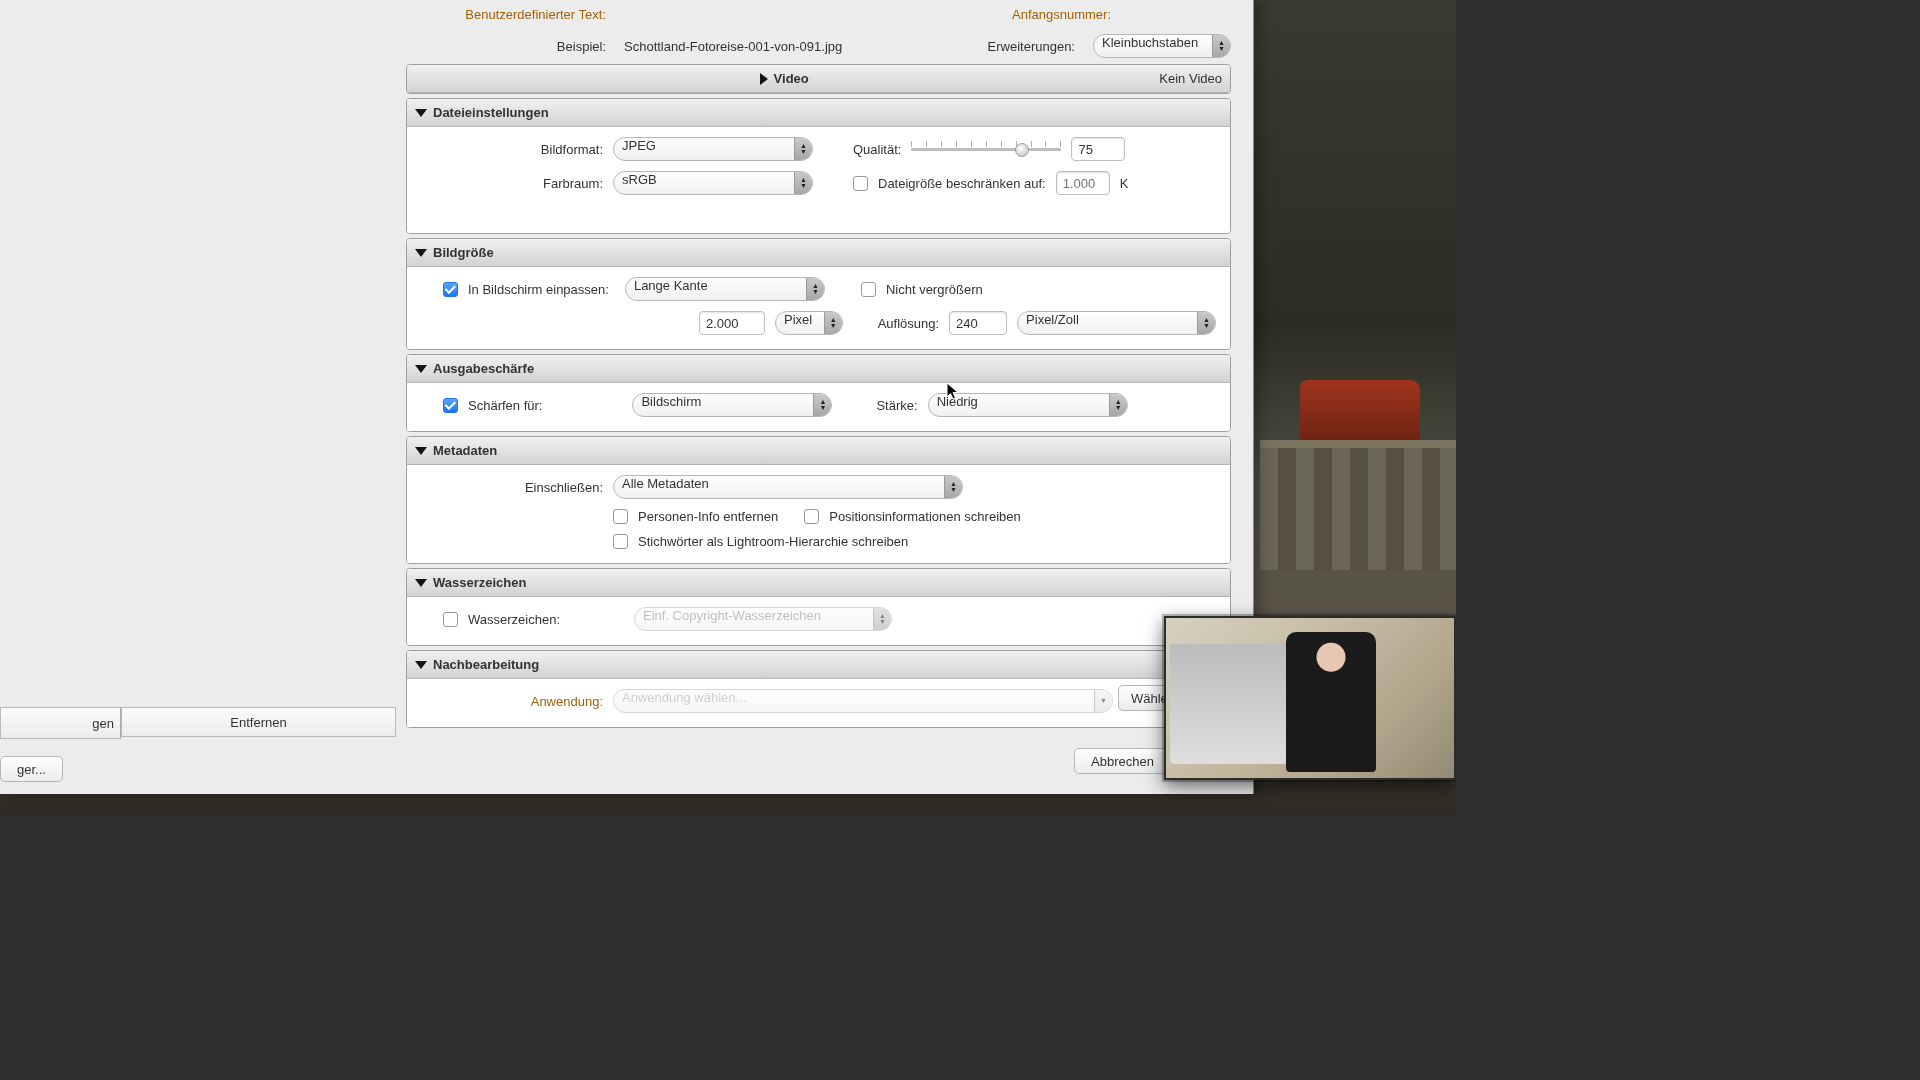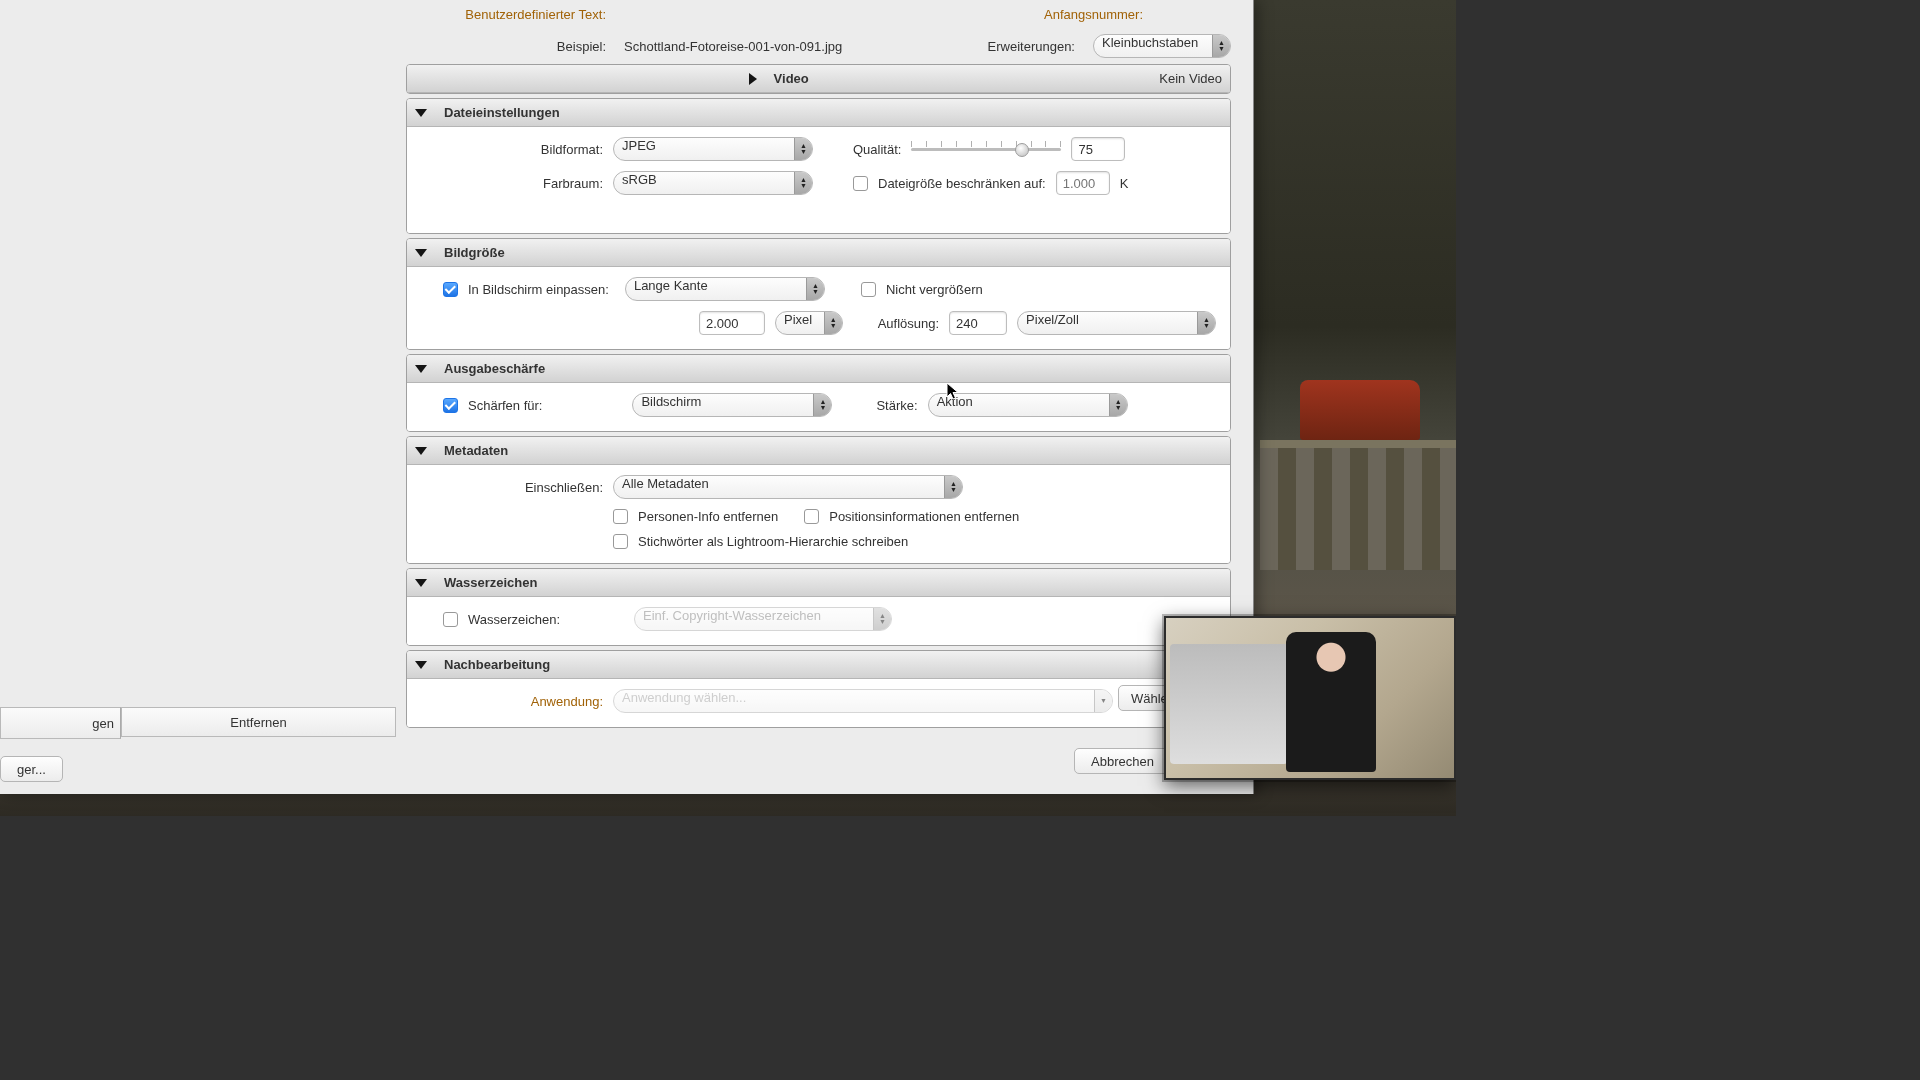--- a/index.html
+++ b/index.html
@@ -3,21 +3,21 @@
 <meta charset="utf-8">
 <style>
 *{box-sizing:border-box;margin:0;padding:0;font-family:-apple-system,BlinkMacSystemFont,"Segoe UI",Helvetica,Arial,sans-serif;font-size:13px;color:#333}
 body{width:1456px;height:816px;overflow:hidden;background:#303030;position:relative}
 .bg-photo{position:absolute;inset:0;background:linear-gradient(180deg,#3a3a2f 0%,#2c2c22 40%,#4f4f45 60%,#5f574a 80%,#2d2a23 100%)}
 .bg-photo .car{position:absolute;left:1300px;top:380px;width:120px;height:60px;background:linear-gradient(#a0341e,#6e2412);border-radius:8px 10px 3px 3px}
 .bg-photo .bal{position:absolute;left:1260px;top:440px;right:0;height:130px;background:repeating-linear-gradient(90deg,#6b665a 0 18px,#55503f 18px 36px);border-top:8px solid #7a745f}
 .dialog{position:absolute;left:0;top:0;width:1254px;height:794px;background:#ececec;border-right:1px solid #888;box-shadow:4px 0 14px rgba(0,0,0,.35)}
 .pane{position:absolute;left:406px;top:0;width:825px;height:745px;background:#ececec}
 .sec{border:1px solid #9f9f9f;border-radius:4px;margin:0 0 4px;background:#fff;overflow:hidden}
-.sec-h{height:28px;display:flex;align-items:center;gap:17px;padding:0 8px;border-bottom:1px solid #b5b5b5;background:linear-gradient(#f1f1f1,#d2d2d2);font-weight:600;color:#222}
+.sec-h{height:28px;display:flex;align-items:center;gap:6px;padding:0 8px;border-bottom:1px solid #b5b5b5;background:linear-gradient(#f1f1f1,#d2d2d2);font-weight:600;color:#222}
 .sec-h .right{margin-left:auto;font-weight:400;color:#333}
 .tri{width:0;height:0;display:inline-block}
 .tri.down{border-left:6px solid transparent;border-right:6px solid transparent;border-top:8px solid #141414}
 .tri.right{border-top:6px solid transparent;border-bottom:6px solid transparent;border-left:8px solid #141414}
 .sec-b{padding:10px 14px 14px;background:#fff;display:flex;flex-direction:column;gap:10px}
 .row{display:flex;align-items:center;gap:10px}
 .lbl{text-align:right;color:#333}
 .lbl.g{color:#a16207}
 .sel{height:24px;display:inline-flex;align-items:flex-start;background:linear-gradient(#fdfdfd,#f0f0f0);border:1px solid #b6b6b6;border-radius:12px;overflow:hidden}
 .sel span{padding:0 8px;flex:1;white-space:nowrap}
@@ -67,21 +67,21 @@
       <span>Entfernen</span>
     </div>
   <div class="plug btnm">
       <span>ger...</span>
     </div>
 
   <div class="top">
     <div class="r1">
       <span class="lbl g" style="width:200px">Benutzerdefinierter Text:</span>
       <span style="flex:1"></span>
-      <span class="lbl g" style="margin-right:88px">Anfangsnummer:</span>
+      <span class="lbl g" style="margin-right:120px">Anfangsnummer:</span>
     </div>
     <div class="r1" style="margin-top:4px">
       <span class="lbl" style="width:200px">Beispiel:</span>
       <span>Schottland-Fotoreise-001-von-091.jpg</span>
       <span style="flex:1"></span>
       <span class="lbl">Erweiterungen:</span>
       <div class="sel" style="width:138px">
           <span>Kleinbuchstaben</span>
           <div class="btn">▲<br>▼</div>
         </div>
@@ -193,21 +193,21 @@
           <span class="chk on"></span>
           <span>Schärfen für:</span>
           <span style="width:70px"></span>
           <div class="sel" style="width:200px">
               <span>Bildschirm</span>
               <div class="btn">▲<br>▼</div>
             </div>
           <span style="width:24px"></span>
           <span class="lbl">Stärke:</span>
           <div class="sel" style="width:200px">
-              <span>Aktion</span>
+              <span>Niedrig</span>
               <div class="btn">▲<br>▼</div>
             </div>
         </div>
       </div>
     </div>
 
     <div class="sec">
       <div class="sec-h">
         <span class="tri down"></span>
         <span>Metadaten</span>
@@ -218,21 +218,21 @@
           <div class="sel" style="width:350px">
               <span>Alle Metadaten</span>
               <div class="btn">▲<br>▼</div>
             </div>
         </div>
         <div class="row" style="padding-left:192px">
           <span class="chk"></span>
           <span>Personen-Info entfernen</span>
           <span style="width:6px"></span>
           <span class="chk"></span>
-          <span>Positionsinformationen entfernen</span>
+          <span>Positionsinformationen schreiben</span>
         </div>
         <div class="row" style="padding-left:192px">
           <span class="chk"></span>
           <span>Stichwörter als Lightroom-Hierarchie schreiben</span>
         </div>
       </div>
     </div>
 
     <div class="sec">
       <div class="sec-h">

